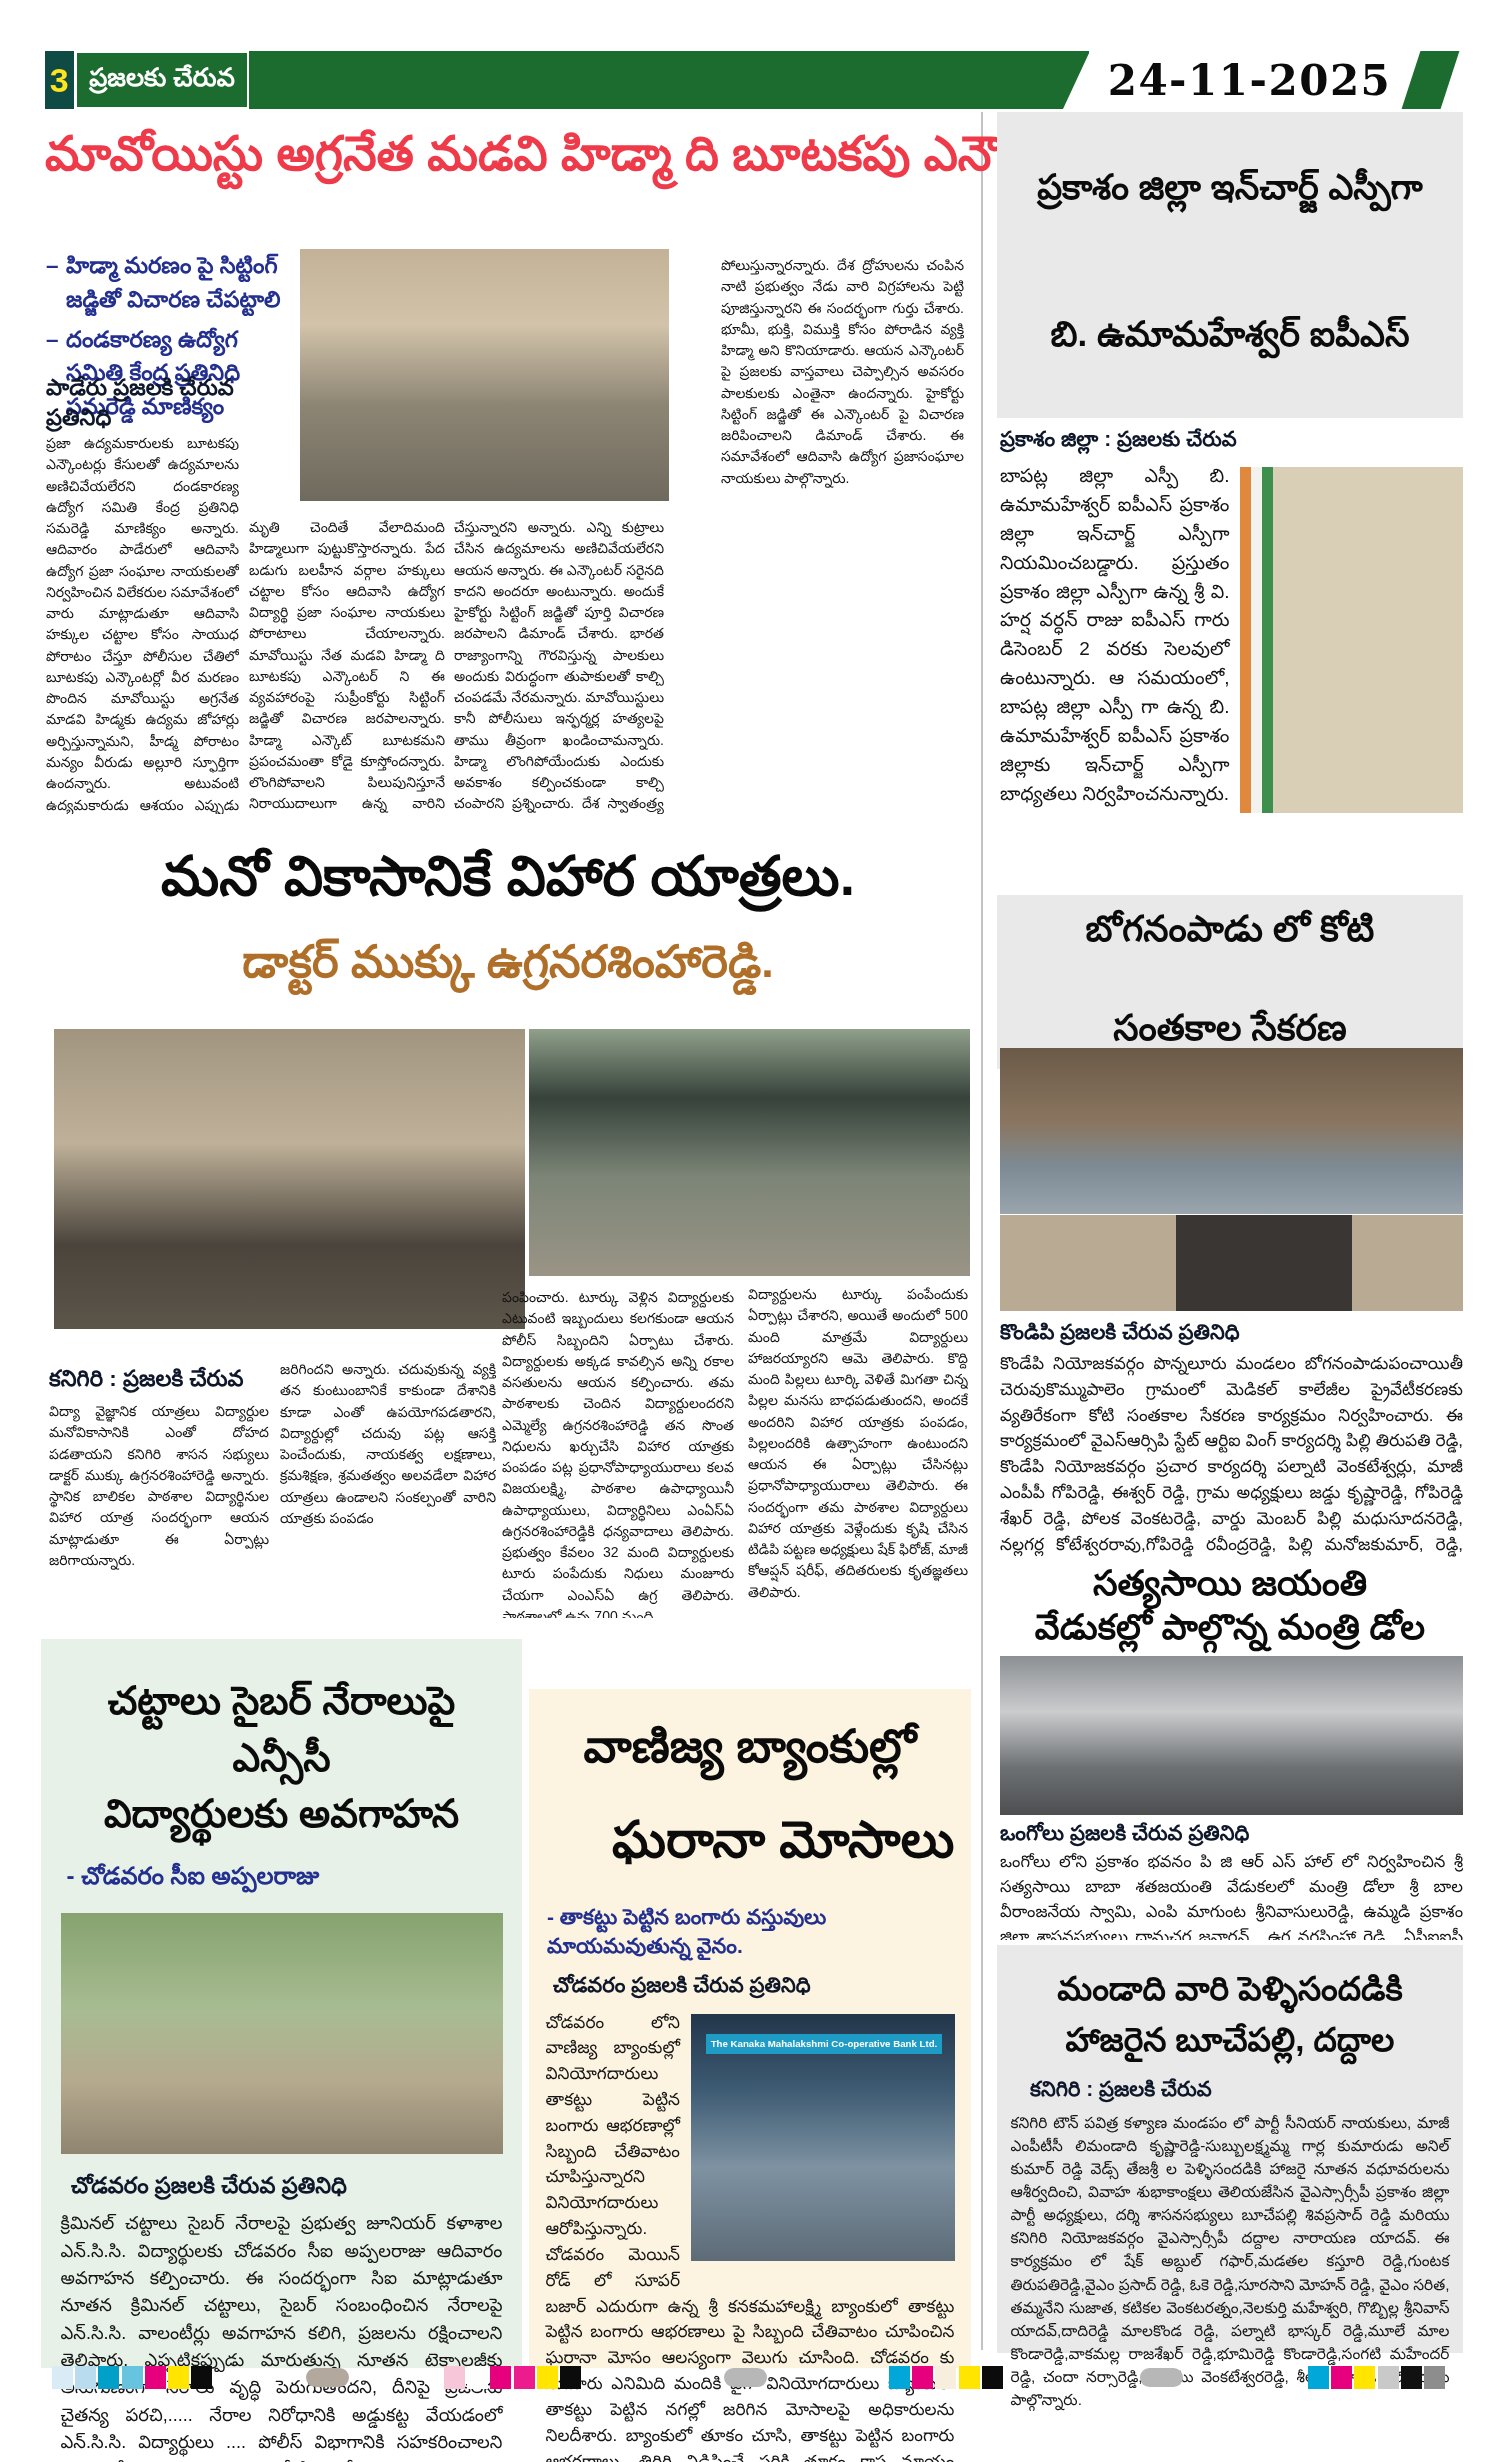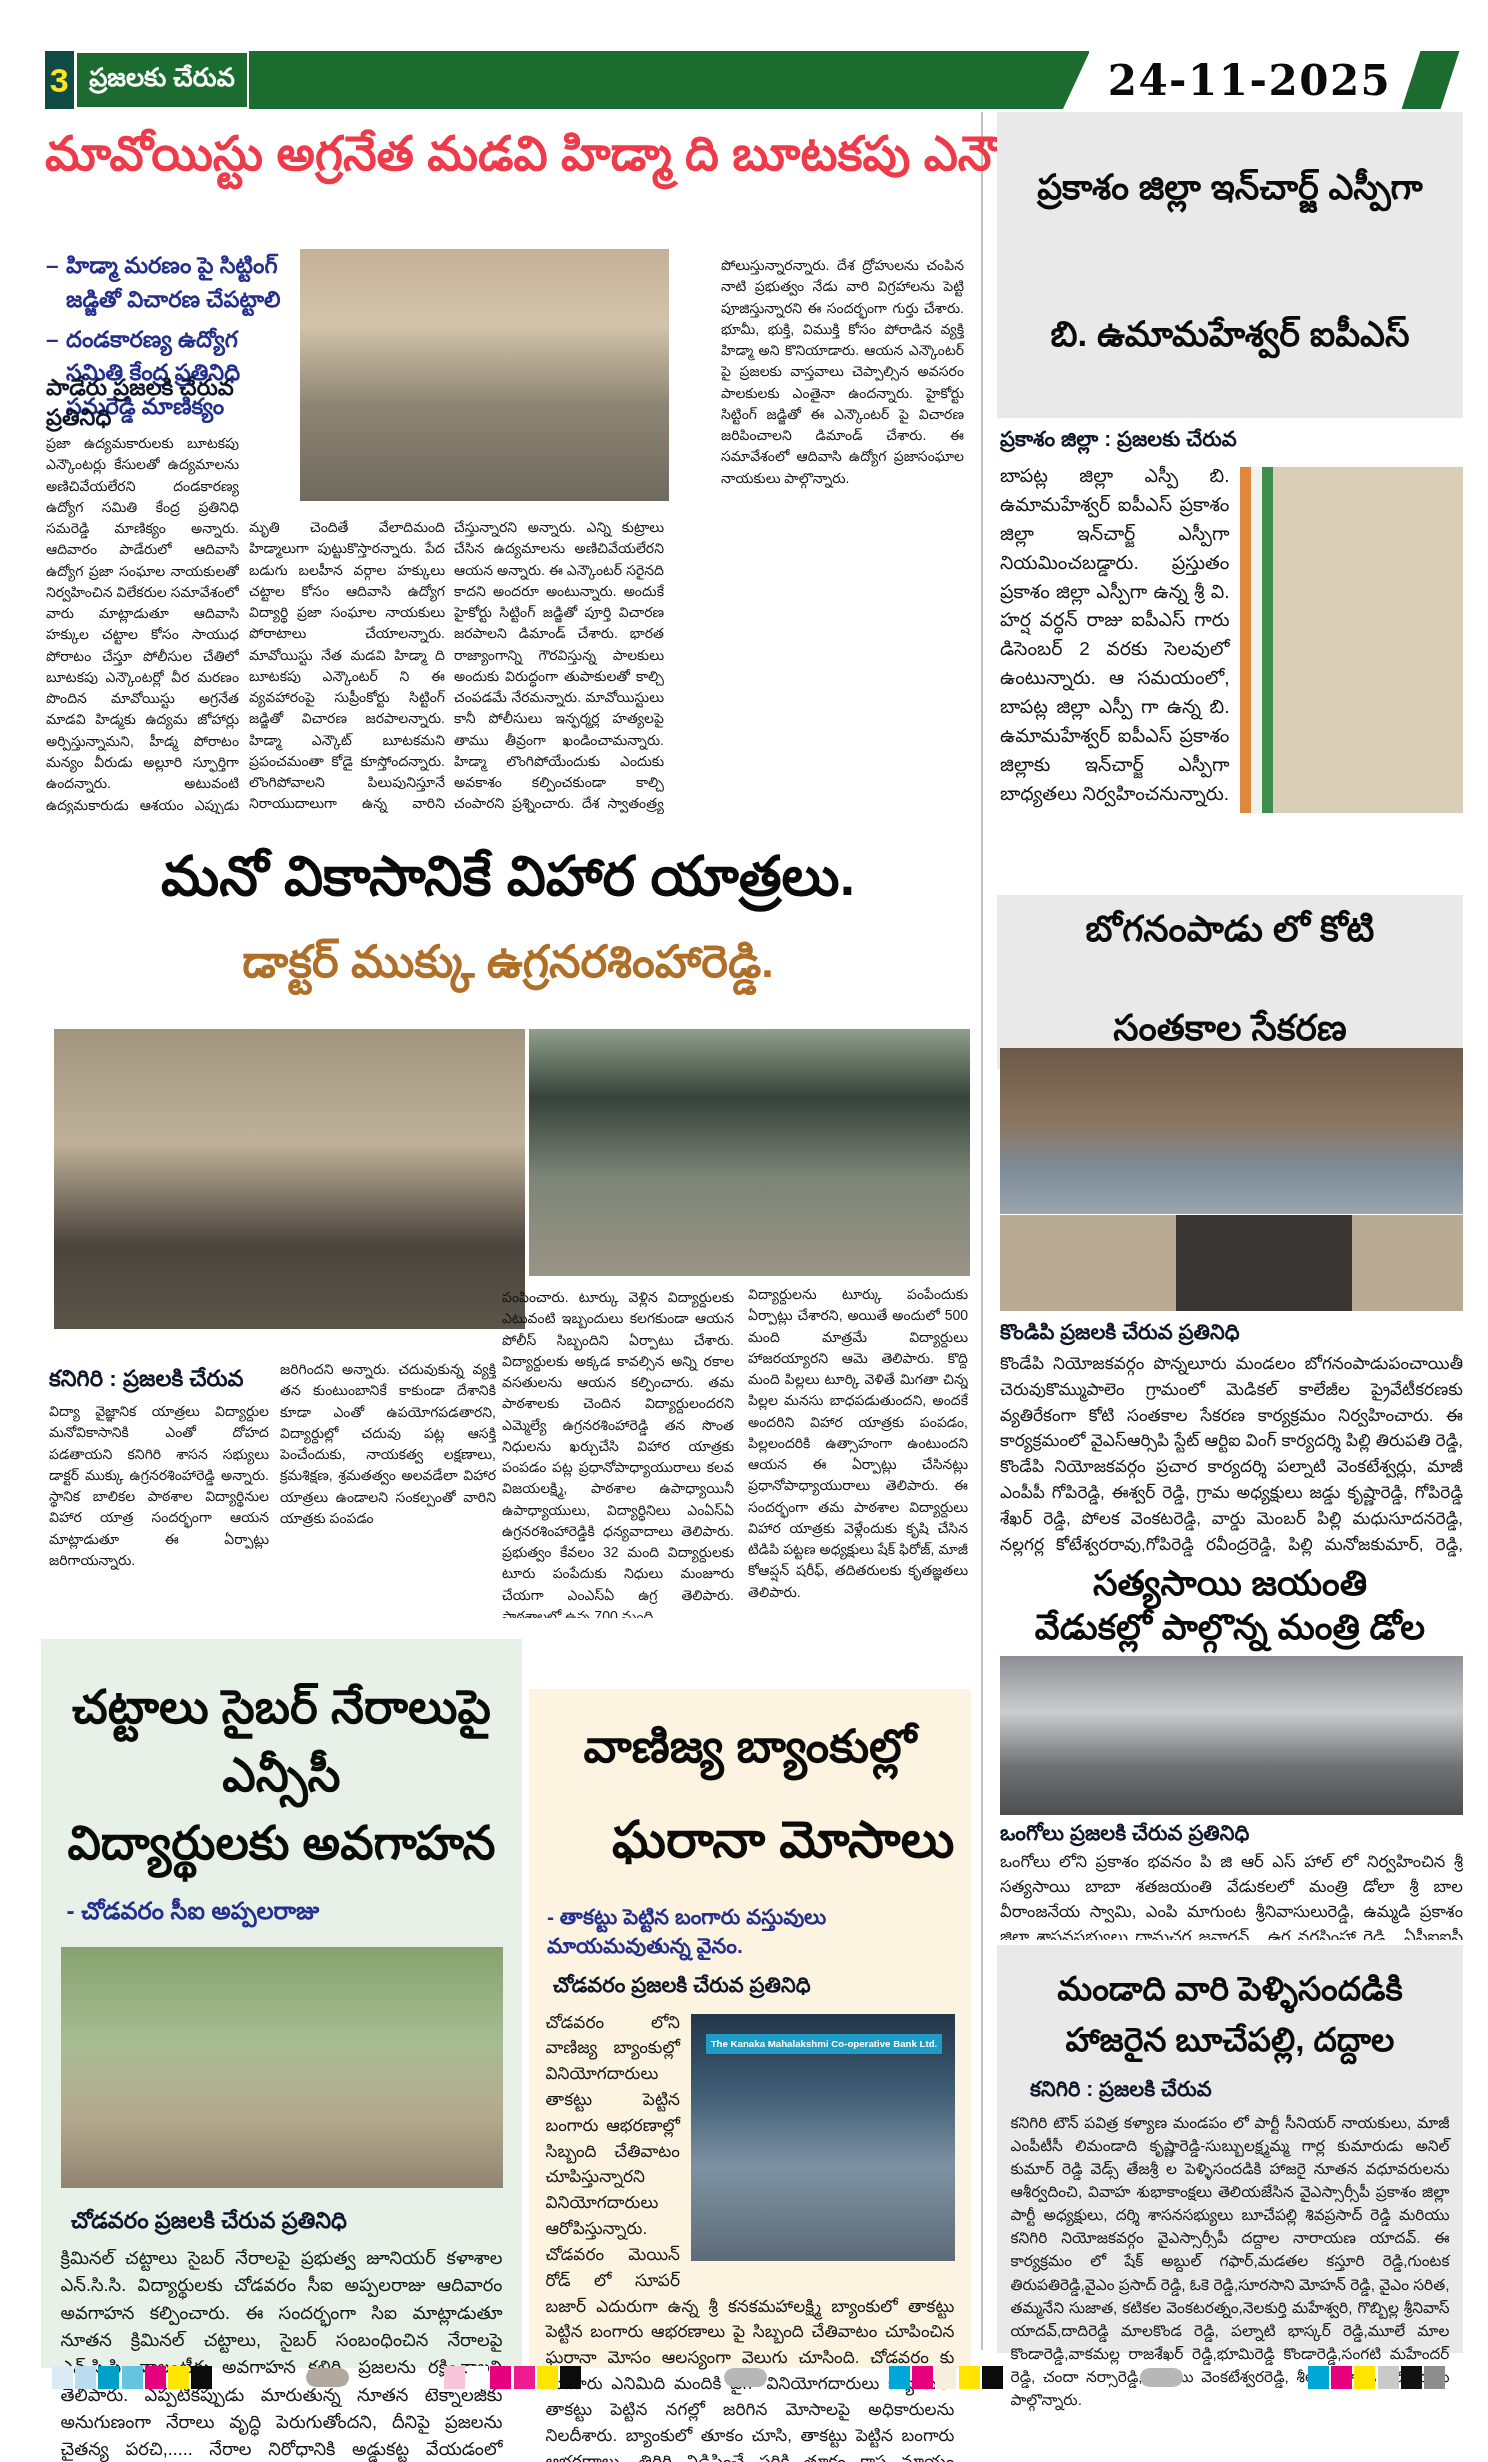--- a/index.html
+++ b/index.html
@@ -53,21 +53,21 @@
   .a2-h2{left:45px;top:936px;width:926px;text-align:center;font-size:45px;font-weight:bold;color:#b06f28;}
   .a2-photo1{left:54px;top:1029px;width:471px;height:300px;}
   .a2-photo2{left:529px;top:1029px;width:441px;height:247px;}
   .a2-dateline{left:49px;top:1366px;width:247px;font-size:22.5px;}
   .a2-col1{left:49px;top:1401px;width:220px;height:217px;overflow:hidden;}
   .a2-col2{left:280px;top:1359px;width:216px;height:259px;overflow:hidden;}
   .a2-col3{left:502px;top:1287px;width:232px;height:331px;overflow:hidden;}
   .a2-col4{left:748px;top:1284px;width:220px;height:334px;overflow:hidden;}
   
   .ncc-box{left:41px;top:1639px;width:481px;height:729px;background:#e7f1e8;box-sizing:border-box;padding:34px 19.5px 0 19.5px;}
-  .ncc-h{font-size:47px;text-align:center;line-height:1.45;}
+  .ncc-h{font-size:39px;text-align:center;line-height:1.45;}
   .ncc-by{font-size:24px;margin:19.5px 0 16.5px 6px;}
   .ncc-ph{width:442px;height:241px;margin:0 auto;}
   .ncc-dl{font-size:22.5px;margin:19.5px 0 6px 10.5px;}
   .ncc-body{font-size:18px;}
   
   .bank-box{left:529px;top:1689px;width:442px;height:679px;background:#fcf3e0;box-sizing:border-box;padding:30px 16.5px 0 16.5px;}
   .bank-h1{font-size:46px;text-align:center;}
   .bank-h2{font-size:51px;text-align:right;margin-top:26px;}
   .bank-by{font-size:21px;margin:22.5px 0 10.5px 1.5px;}
   .bank-dl{font-size:21px;margin:0 0 7.5px 7.5px;}

